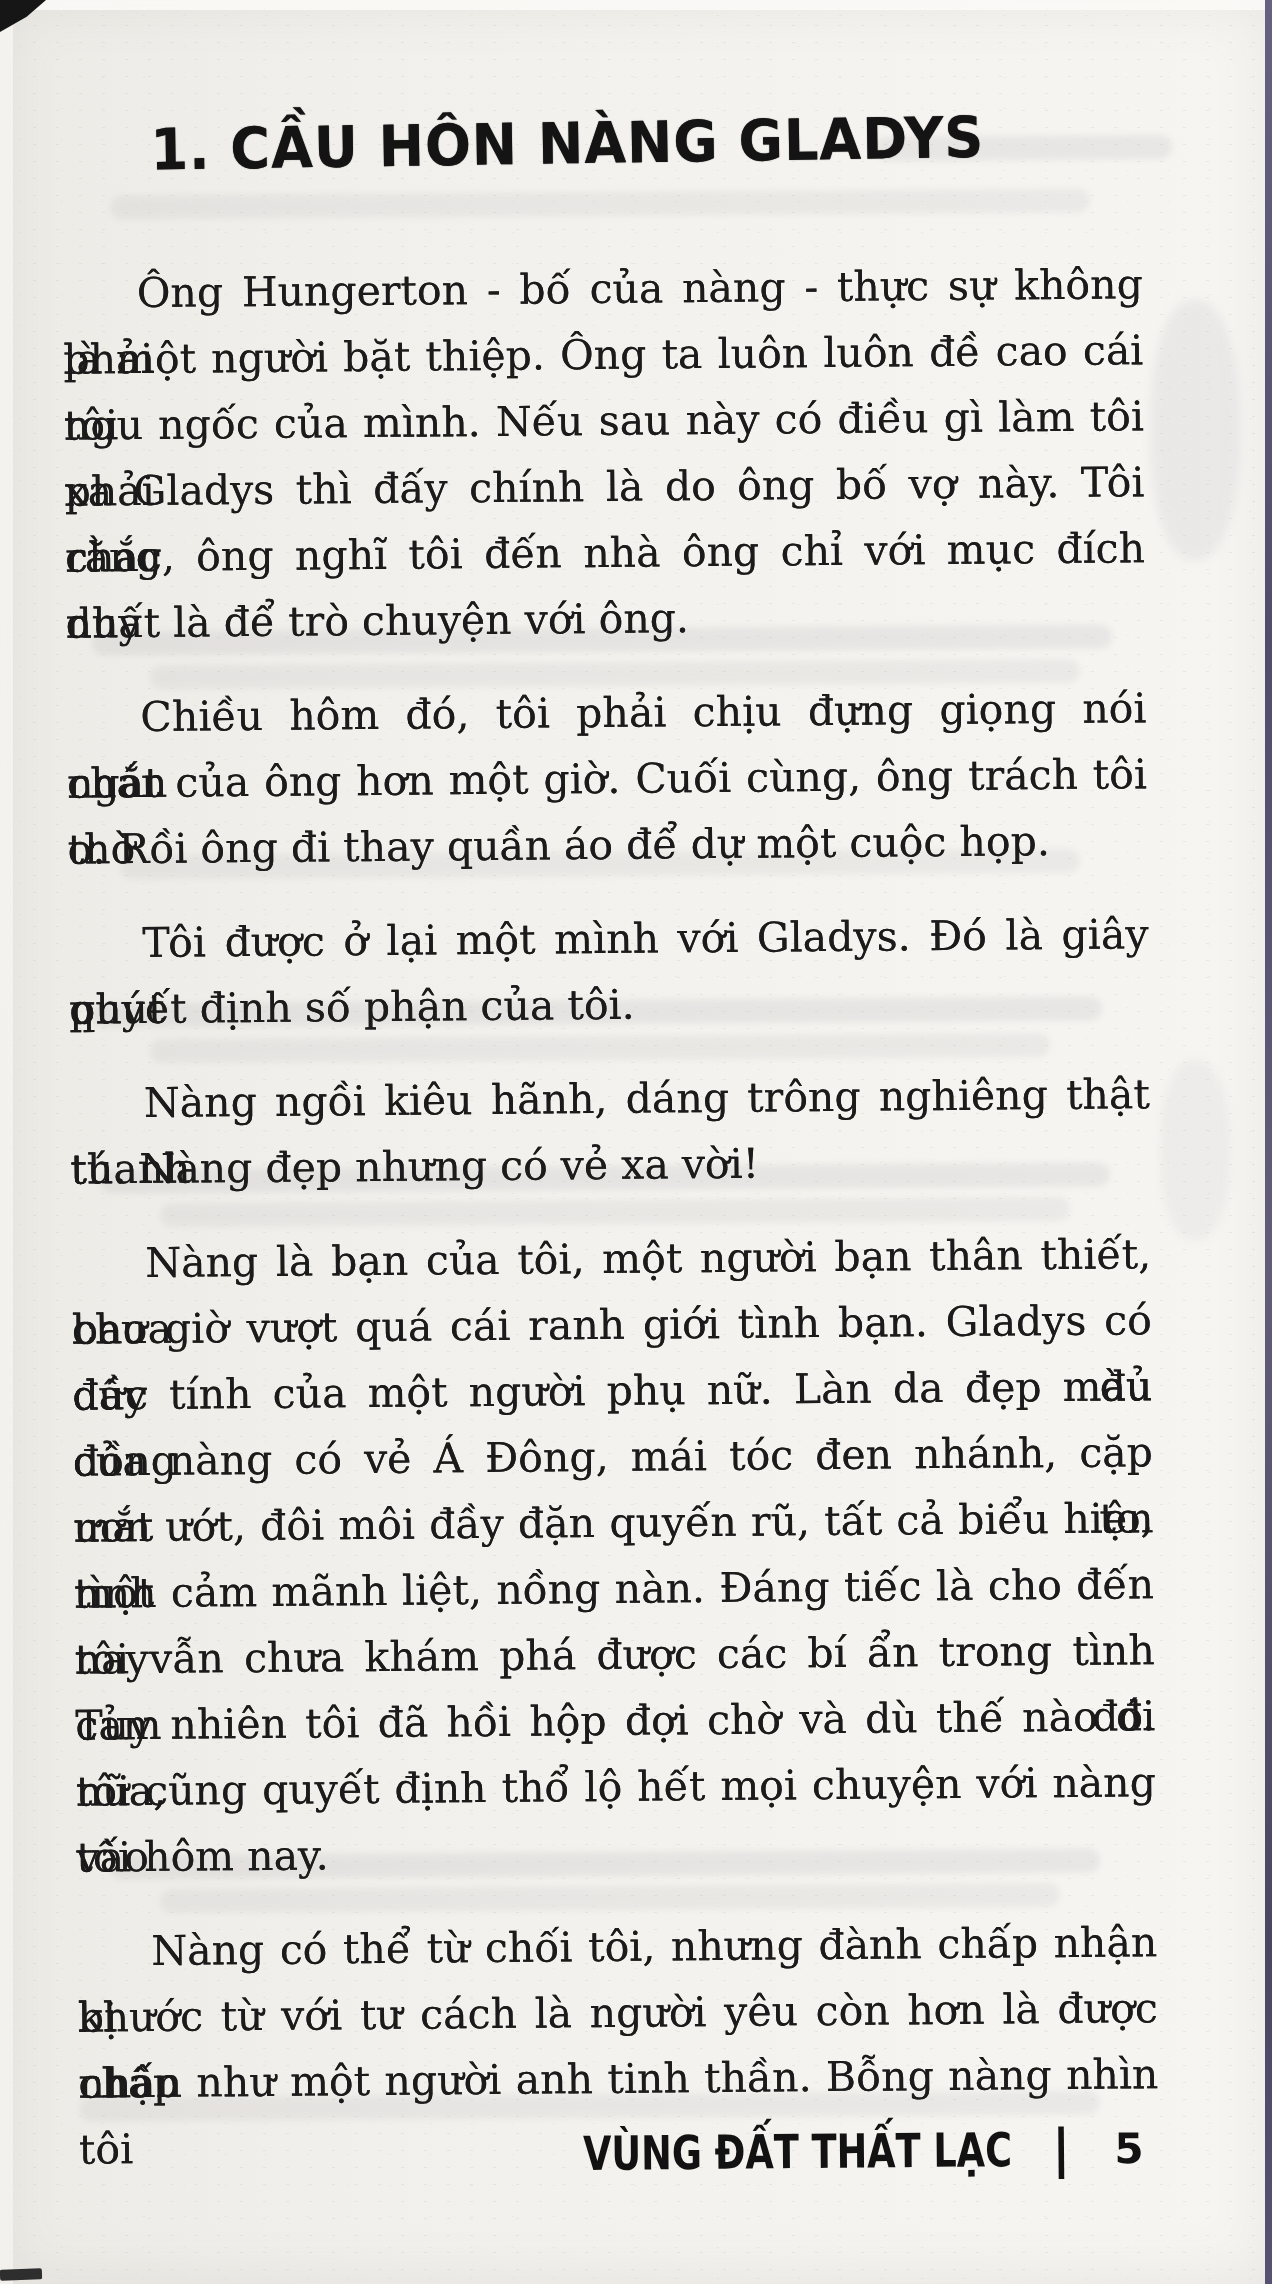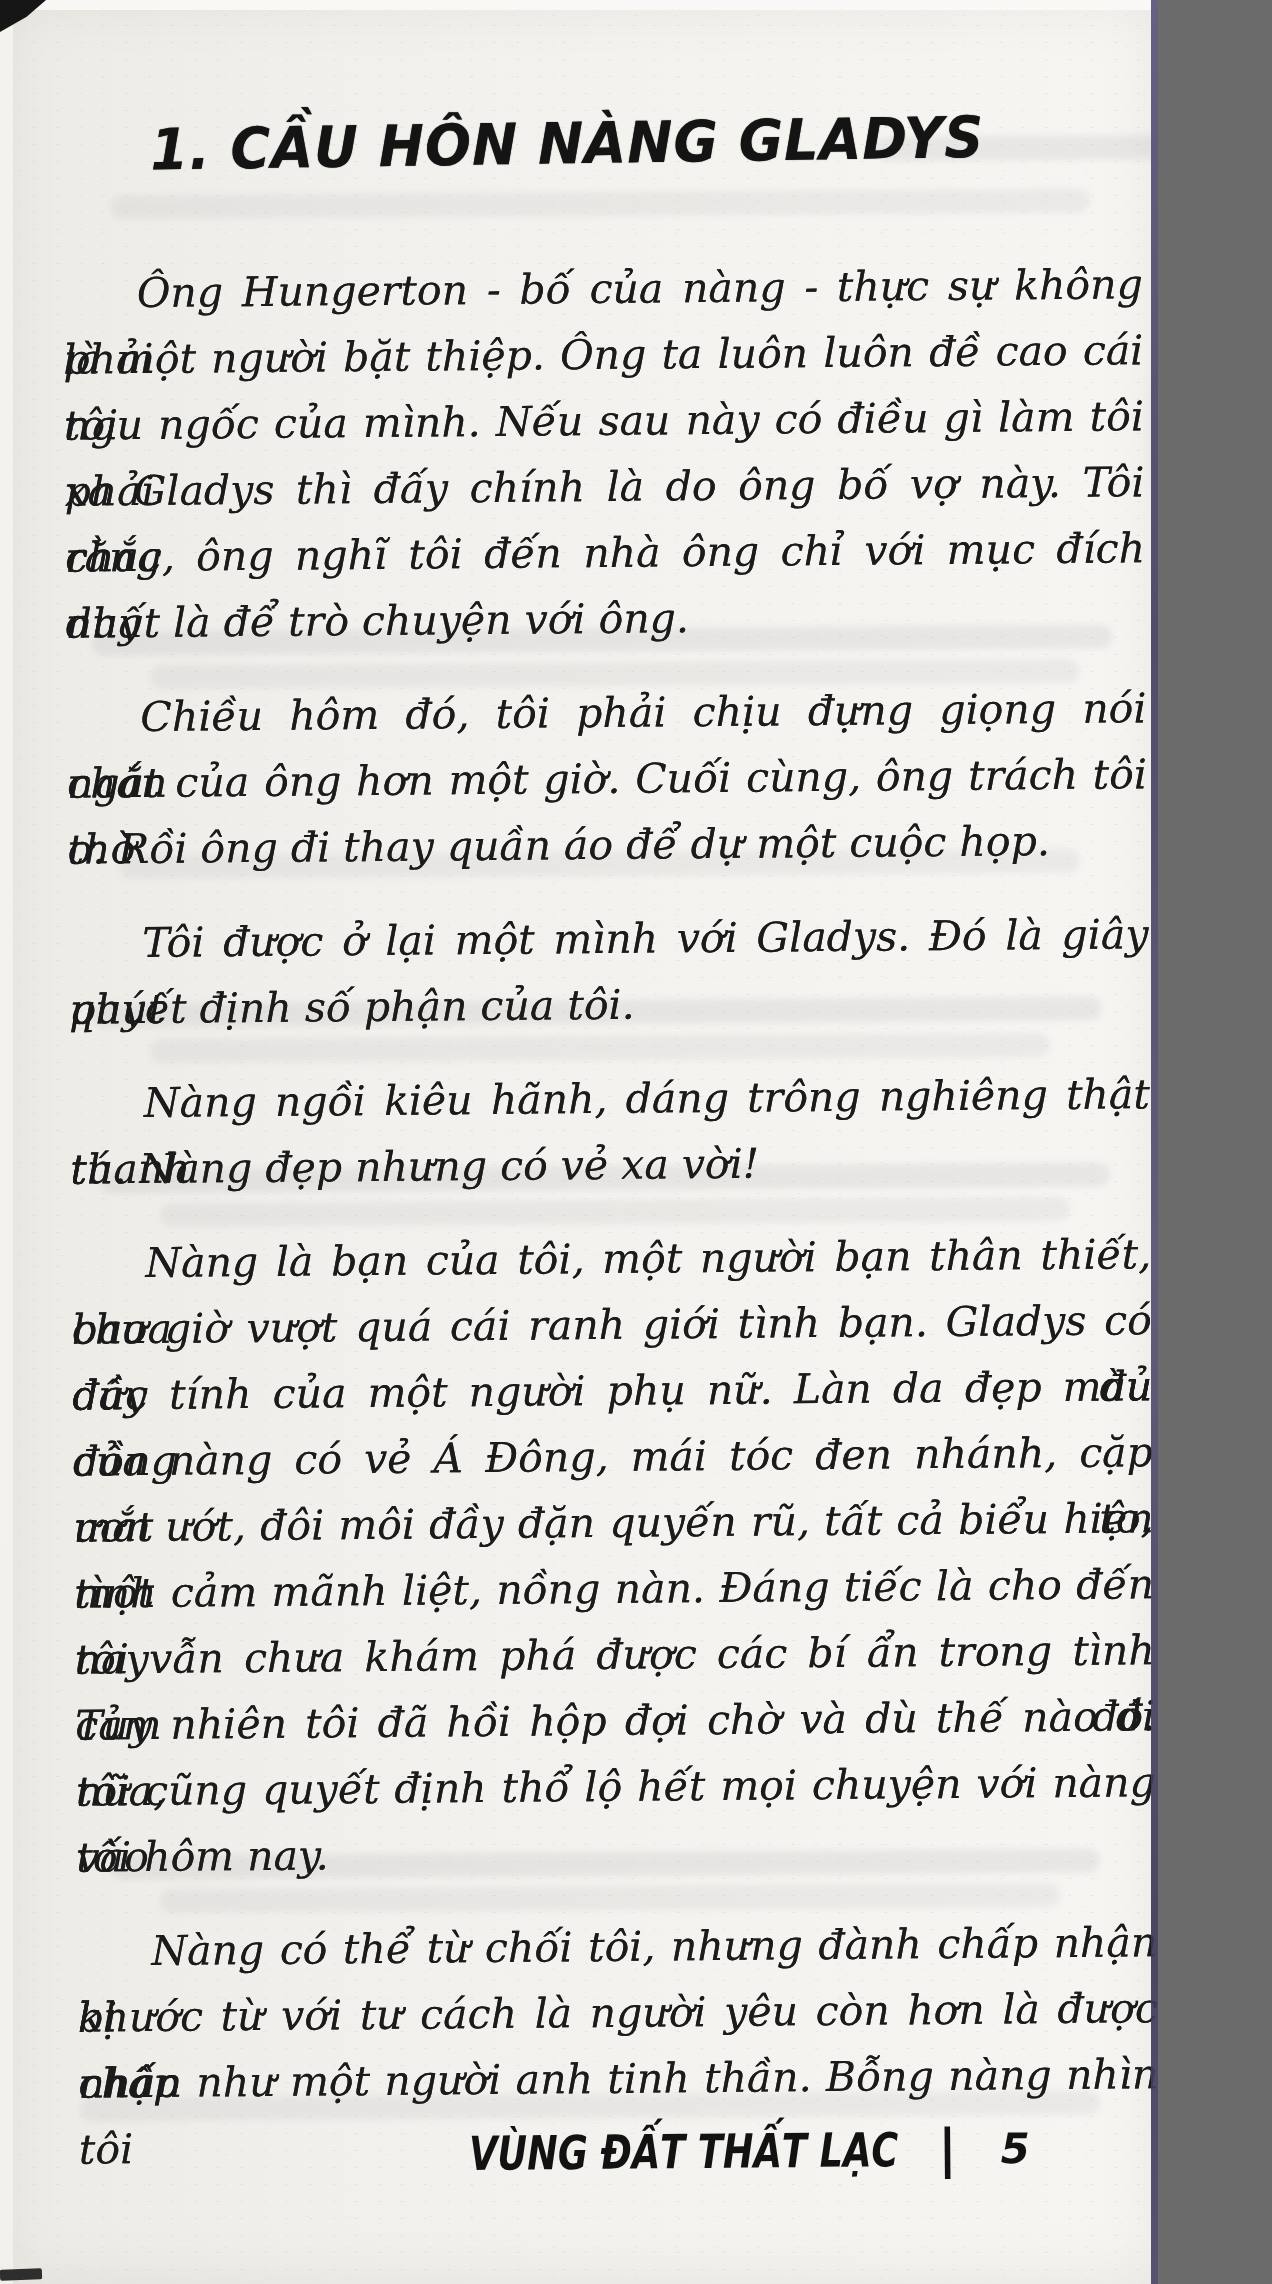--- a/index.html
+++ b/index.html
@@ -1,29 +1,28 @@
 <!DOCTYPE html>
 <html><head>
 <meta charset="utf-8">
 <style>
   html,body{margin:0;padding:0;background:#6b6b6b;}
   .page{
     position:relative;
-    width:1158px;height:2284px;
+    width:1272px;height:2284px;
     overflow:hidden;
     background-color:#f1efeb;
     background-image:
       radial-gradient(rgba(189,185,176,.22) 1px, transparent 1.3px),
       radial-gradient(rgba(204,200,192,.18) 1px, transparent 1.3px),
       linear-gradient(90deg,#edebe6 0%,#f2f0ec 30%,#f5f3ef 65%,#f6f5f2 100%);
     background-size:23px 17px,41px 31px,100% 100%;
     font-family:"DejaVu Serif",serif;
     color:#1b1b1b;
     box-shadow:inset 0 0 60px rgba(120,115,105,.12);
-    font-style:italic;
   }
   
   .content{
     position:absolute;left:62px;top:0;width:1080px;
     transform:rotate(-0.5deg);
     transform-origin:540px 200px;
   }
   .chapter-title{
     margin:104px 0 0 0;
     font-family:"DejaVu Sans",sans-serif;

